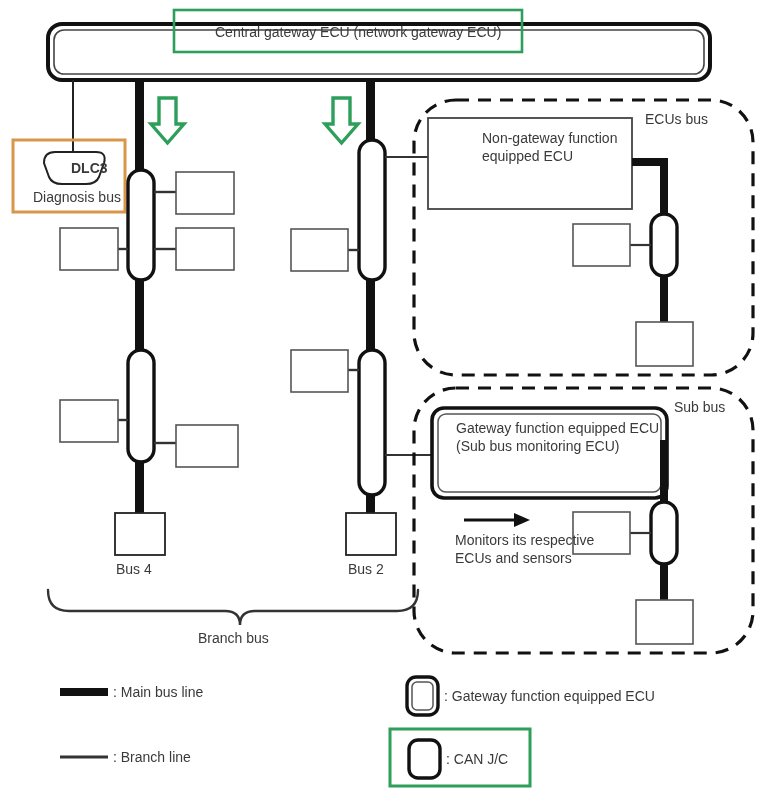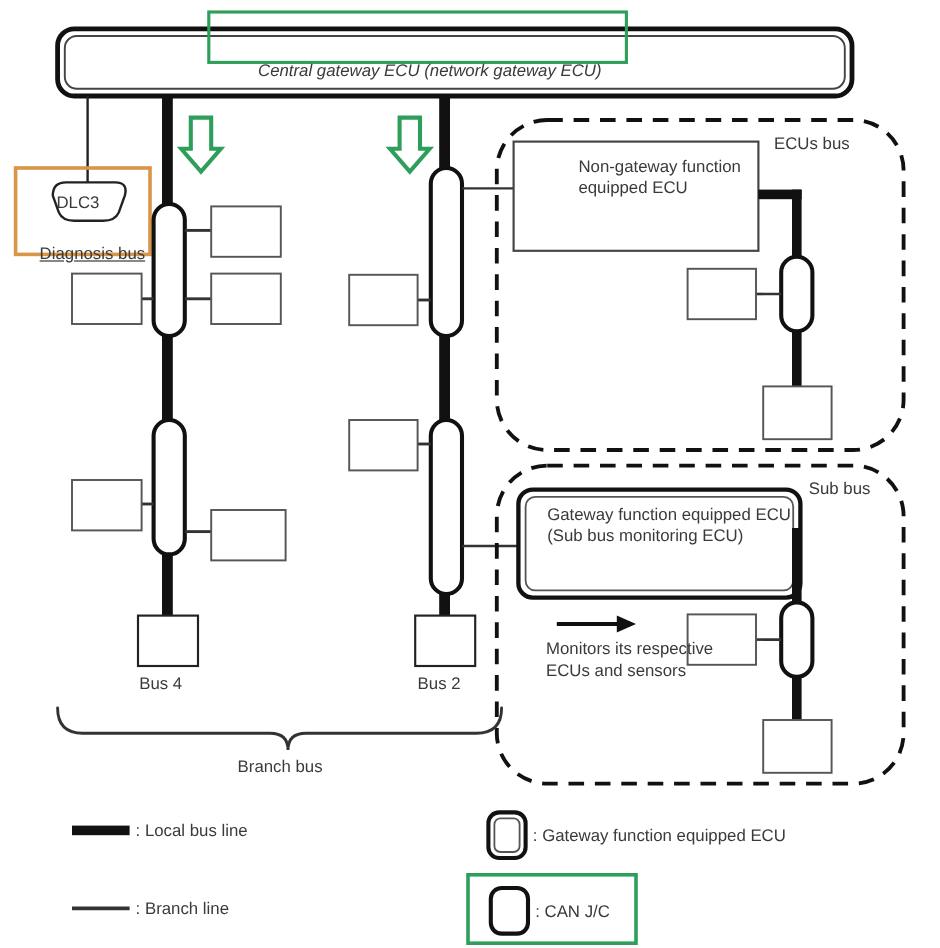--- a/index.html
+++ b/index.html
@@ -154,43 +154,43 @@
       <rect x="407" y="677" width="31" height="38" rx="9" ry="9" fill="#ffffff" stroke="#111111" stroke-width="3.4"></rect>
       <rect x="412" y="682" width="21" height="28" rx="5" ry="5" fill="#ffffff" stroke="#555555" stroke-width="1.5"></rect>
     </g>
 
     <rect x="409" y="740" width="31" height="38" rx="9" ry="9" fill="#ffffff" stroke="#111111" stroke-width="3.4"></rect>
 
     <rect x="390" y="729" width="140" height="57" fill="none" stroke="#2e9e5b" stroke-width="3"></rect>
 
   </svg>
 
-  <div class="lbl t14" style="left:215px; top:49px;font-style:italic;">Central gateway ECU (network gateway ECU)</div>
+  <div class="lbl t14" style="left:215px; top:23px;">Central gateway ECU (network gateway ECU)</div>
 
-  <div class="lbl t14" style="left:47px; top:159px;">DLC3</div>
+  <div class="lbl t14" style="left:71px; top:159px;font-weight:bold;">DLC3</div>
 
-  <div class="lbl t14" style="left:33px; top:202px;text-decoration:underline;">Diagnosis bus</div>
+  <div class="lbl t14" style="left:33px; top:188px;">Diagnosis bus</div>
 
   <div class="lbl t14" style="left:645px; top:110px;">ECUs bus</div>
 
   <div class="lbl t14" style="left:458px; top:129px;margin-left:24px;">Non-gateway function<br>equipped ECU</div>
 
   <div class="lbl t14" style="left:674px; top:398px;">Sub bus</div>
 
   <div class="lbl t14" style="left:456px; top:419px;">Gateway function equipped ECU<br>(Sub bus monitoring ECU)</div>
 
   <div class="lbl t14" style="left:455px; top:531px;">Monitors its respective<br>ECUs and sensors</div>
 
   <div class="lbl t14" style="left:116px; top:560px;">Bus 4</div>
 
   <div class="lbl t14" style="left:348px; top:560px;">Bus 2</div>
 
   <div class="lbl t14" style="left:198px; top:629px;">Branch bus</div>
 
-  <div class="lbl t14" style="left:113px; top:683px;">: Local bus line</div>
+  <div class="lbl t14" style="left:113px; top:683px;">: Main bus line</div>
 
   <div class="lbl t14" style="left:113px; top:748px;">: Branch line</div>
 
   <div class="lbl t14" style="left:444px; top:687px;">: Gateway function equipped ECU</div>
 
   <div class="lbl t14" style="left:446px; top:750px;">: CAN J/C</div>
 
 </div>
 
 </body></html>

